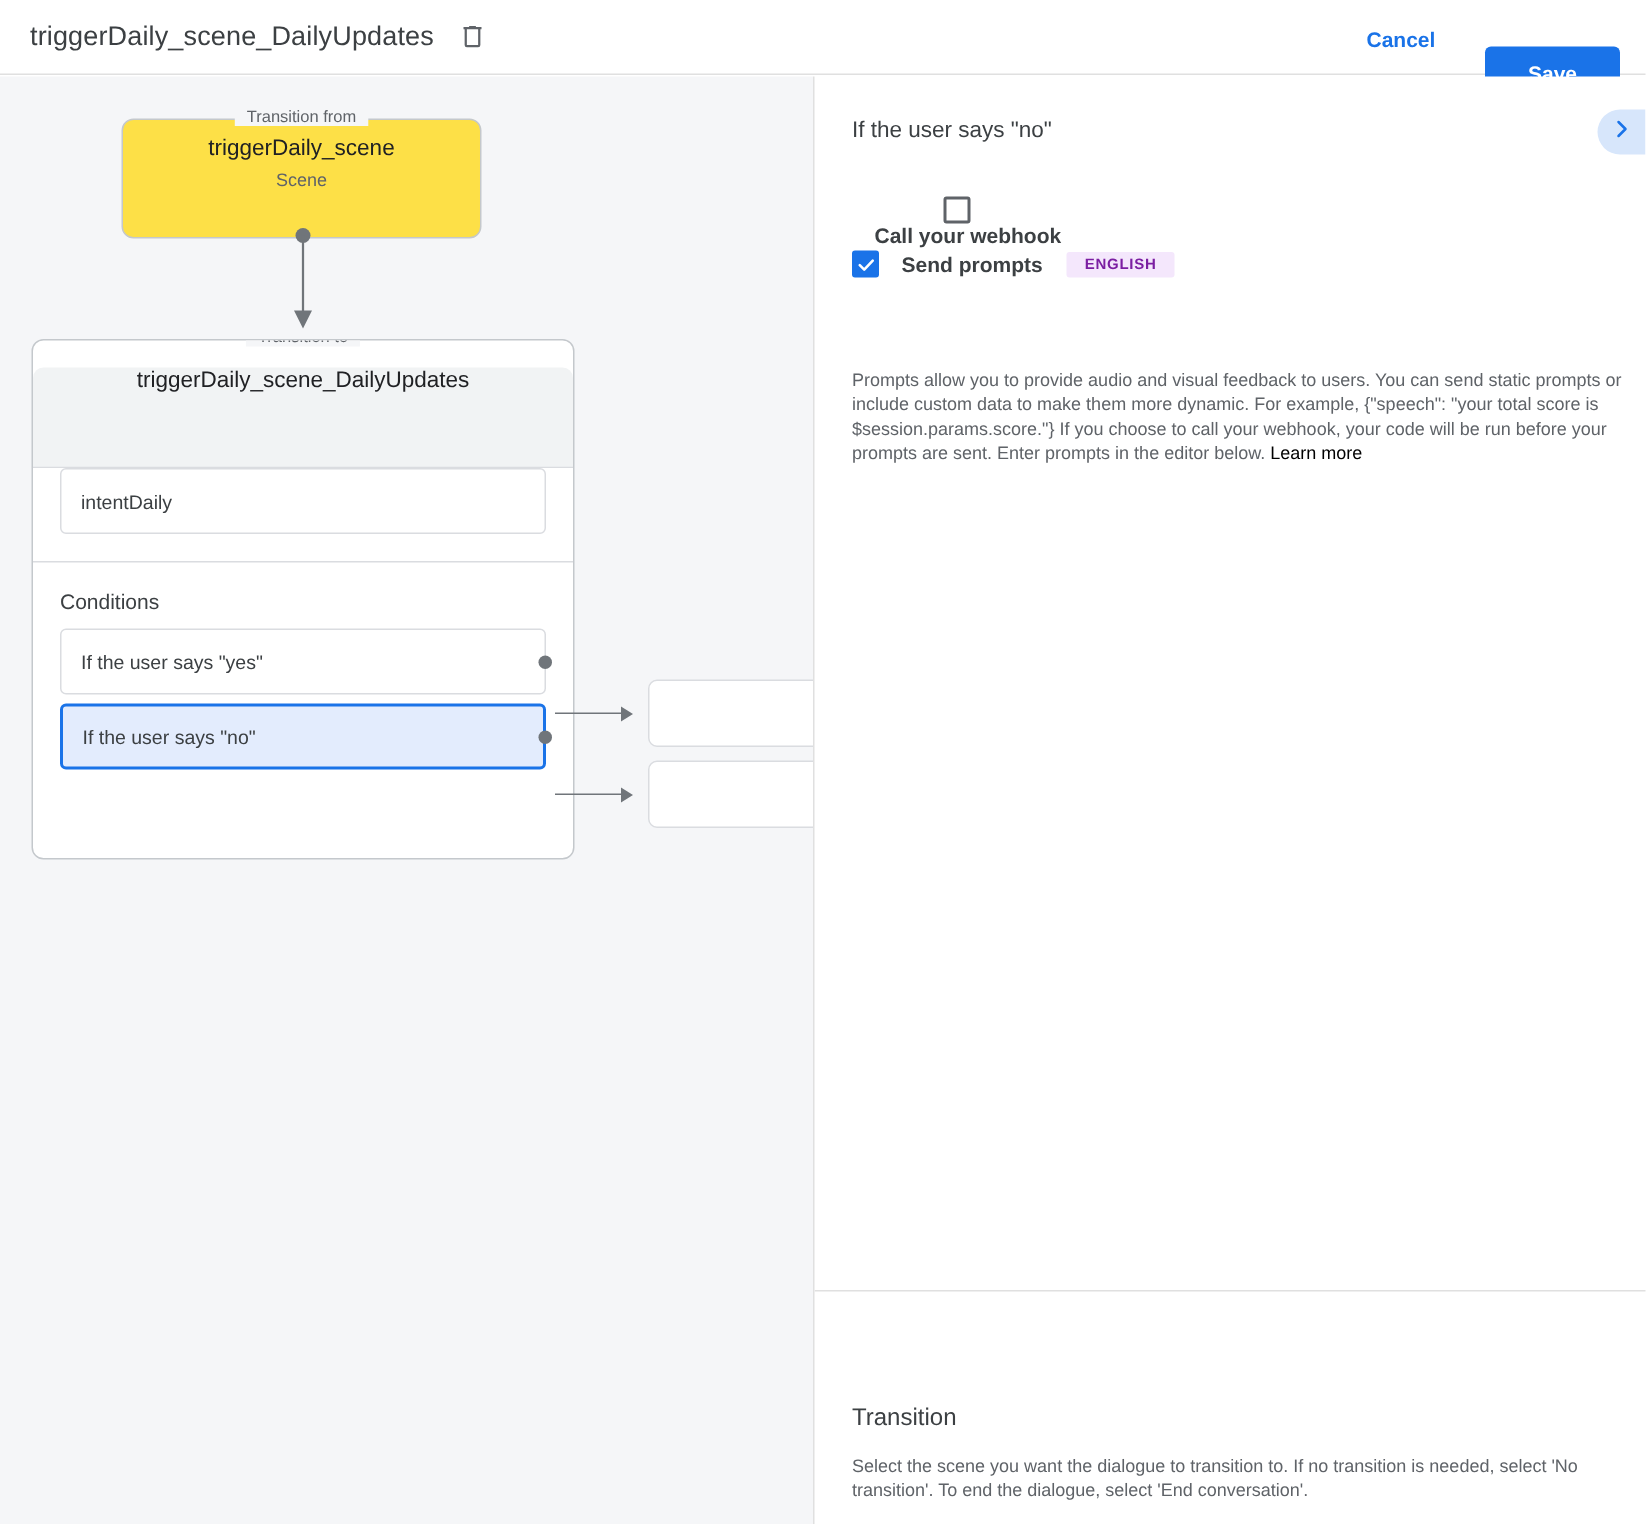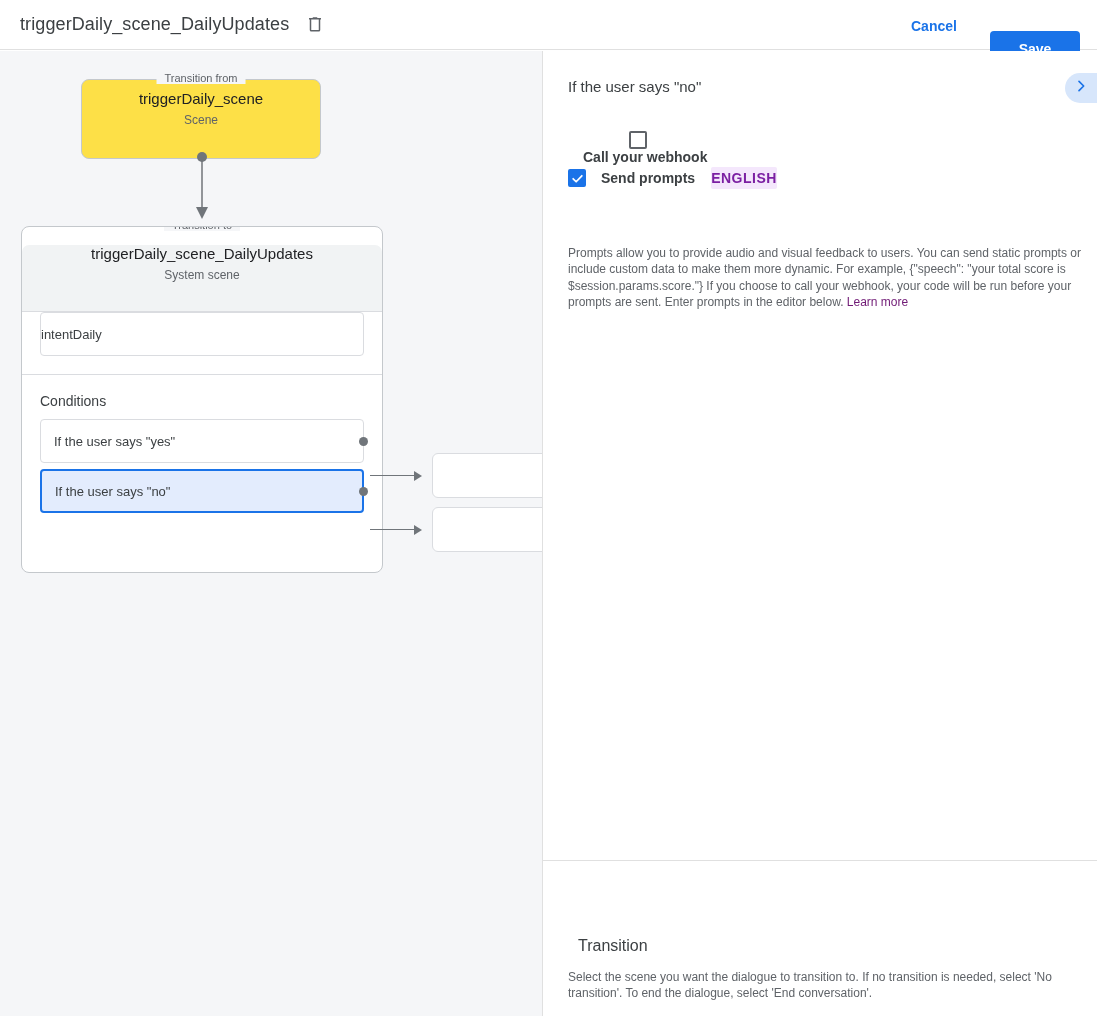--- a/index.html
+++ b/index.html
@@ -95,20 +95,21 @@
   }
   #node-to-head .node-name { margin-top: 18px; font-size: 15px; }
   .section-title {
     font-size: 14px; color: #3c4043; margin: 18px 0 10px 18px;
   }
   .field-box {
     margin: 0 18px; height: 44px;
     border: 1px solid #dadce0; border-radius: 4px;
     background: #ffffff;
     display: flex; align-items: center;
+    padding-left: 13px;
     font-size: 13px; color: #3c4043;
   }
   .divider-h { height: 1px; background: #dadce0; margin-top: 18px; }
   .cond-row {
     position: relative; margin: 0 18px 6px 18px; height: 44px;
     border: 1px solid #dadce0; border-radius: 4px;
     background: #ffffff;
     display: flex; align-items: center; padding-left: 13px;
     font-size: 13px; color: #3c4043; cursor: pointer;
   }
@@ -166,40 +167,40 @@
     flex: none;
   }
   .cb.checked {
     background: #1a73e8; border-color: #1a73e8;
     display: flex; align-items: center; justify-content: center;
   }
   .cb-label {
     margin-left: 15px; font-size: 14px; font-weight: bold; color: #3c4043;
   }
   .lang-badge {
-    margin-left: 16px; padding: 3px 0;
+    margin-left: 16px; padding: 3px 12px;
     background: #f4e7fc; color: #7b1fa2;
-    font-size: 14px; font-weight: bold; letter-spacing: 0.5px;
+    font-size: 10px; font-weight: bold; letter-spacing: 0.5px;
     border-radius: 2px;
   }
   #prompt-desc {
     position: absolute; left: 25px; top: 194px; width: 514px;
     font-size: 12px; color: #5f6368; line-height: 16.4px;
   }
-  #prompt-desc a { color: #701a75; text-decoration: none; }
+  #prompt-desc a { color: #000000; text-decoration: none; }
 
   #panel-divider {
     position: absolute; left: 0; top: 809px; width: 555px;
     height: 1px; background: #e0e0e0;
   }
 
   
   #transition-title {
     position: absolute; left: 25px; top: 886px;
-    font-size: 16px; color: #3c4043; margin-left: 10px;
+    font-size: 16px; color: #3c4043;
   }
   #transition-desc {
     position: absolute; left: 25px; top: 918px; width: 505px;
     font-size: 12px; color: #5f6368; line-height: 16.4px;
   }
 </style>
 </head>
 <body>
 
 <div id="topbar">
@@ -226,21 +227,20 @@
   <svg id="connector" width="24" height="72">
     <circle cx="12" cy="6" r="5" fill="#70757a"></circle>
     <line x1="12" y1="6" x2="12" y2="58" stroke="#70757a" stroke-width="1.5"></line>
     <polygon points="12,68 6,56 18,56" fill="#70757a"></polygon>
   </svg>
 
   <div id="node-to" class="fieldset-card">
     <div class="fieldset-legend">Transition to</div>
     <div id="node-to-head">
       <div class="node-name">triggerDaily_scene_DailyUpdates</div>
-      <div class="node-sub">System scene</div>
     </div>
 
     <div class="field-box">intentDaily</div>
 
     <div class="divider-h"></div>
 
     <div class="section-title">Conditions</div>
 
     <div class="cond-row">
       <span>If the user says "yes"</span>

